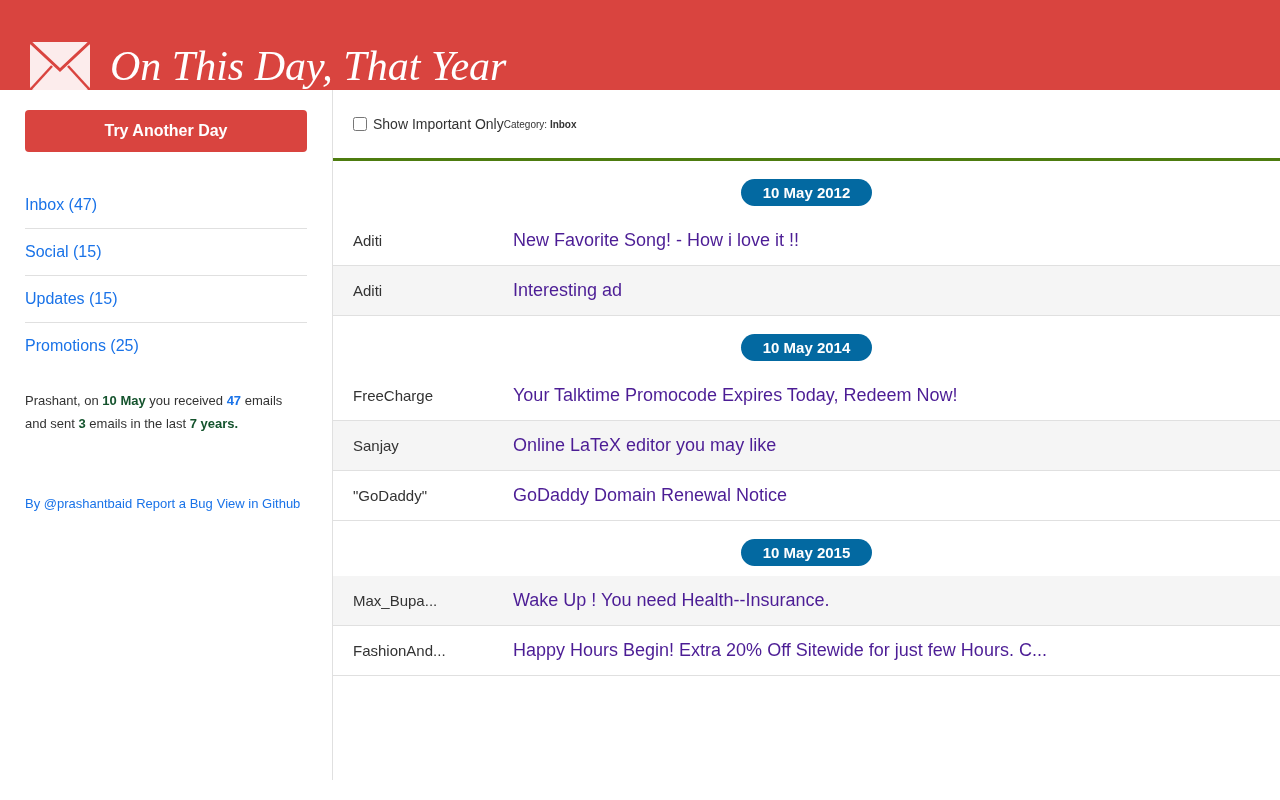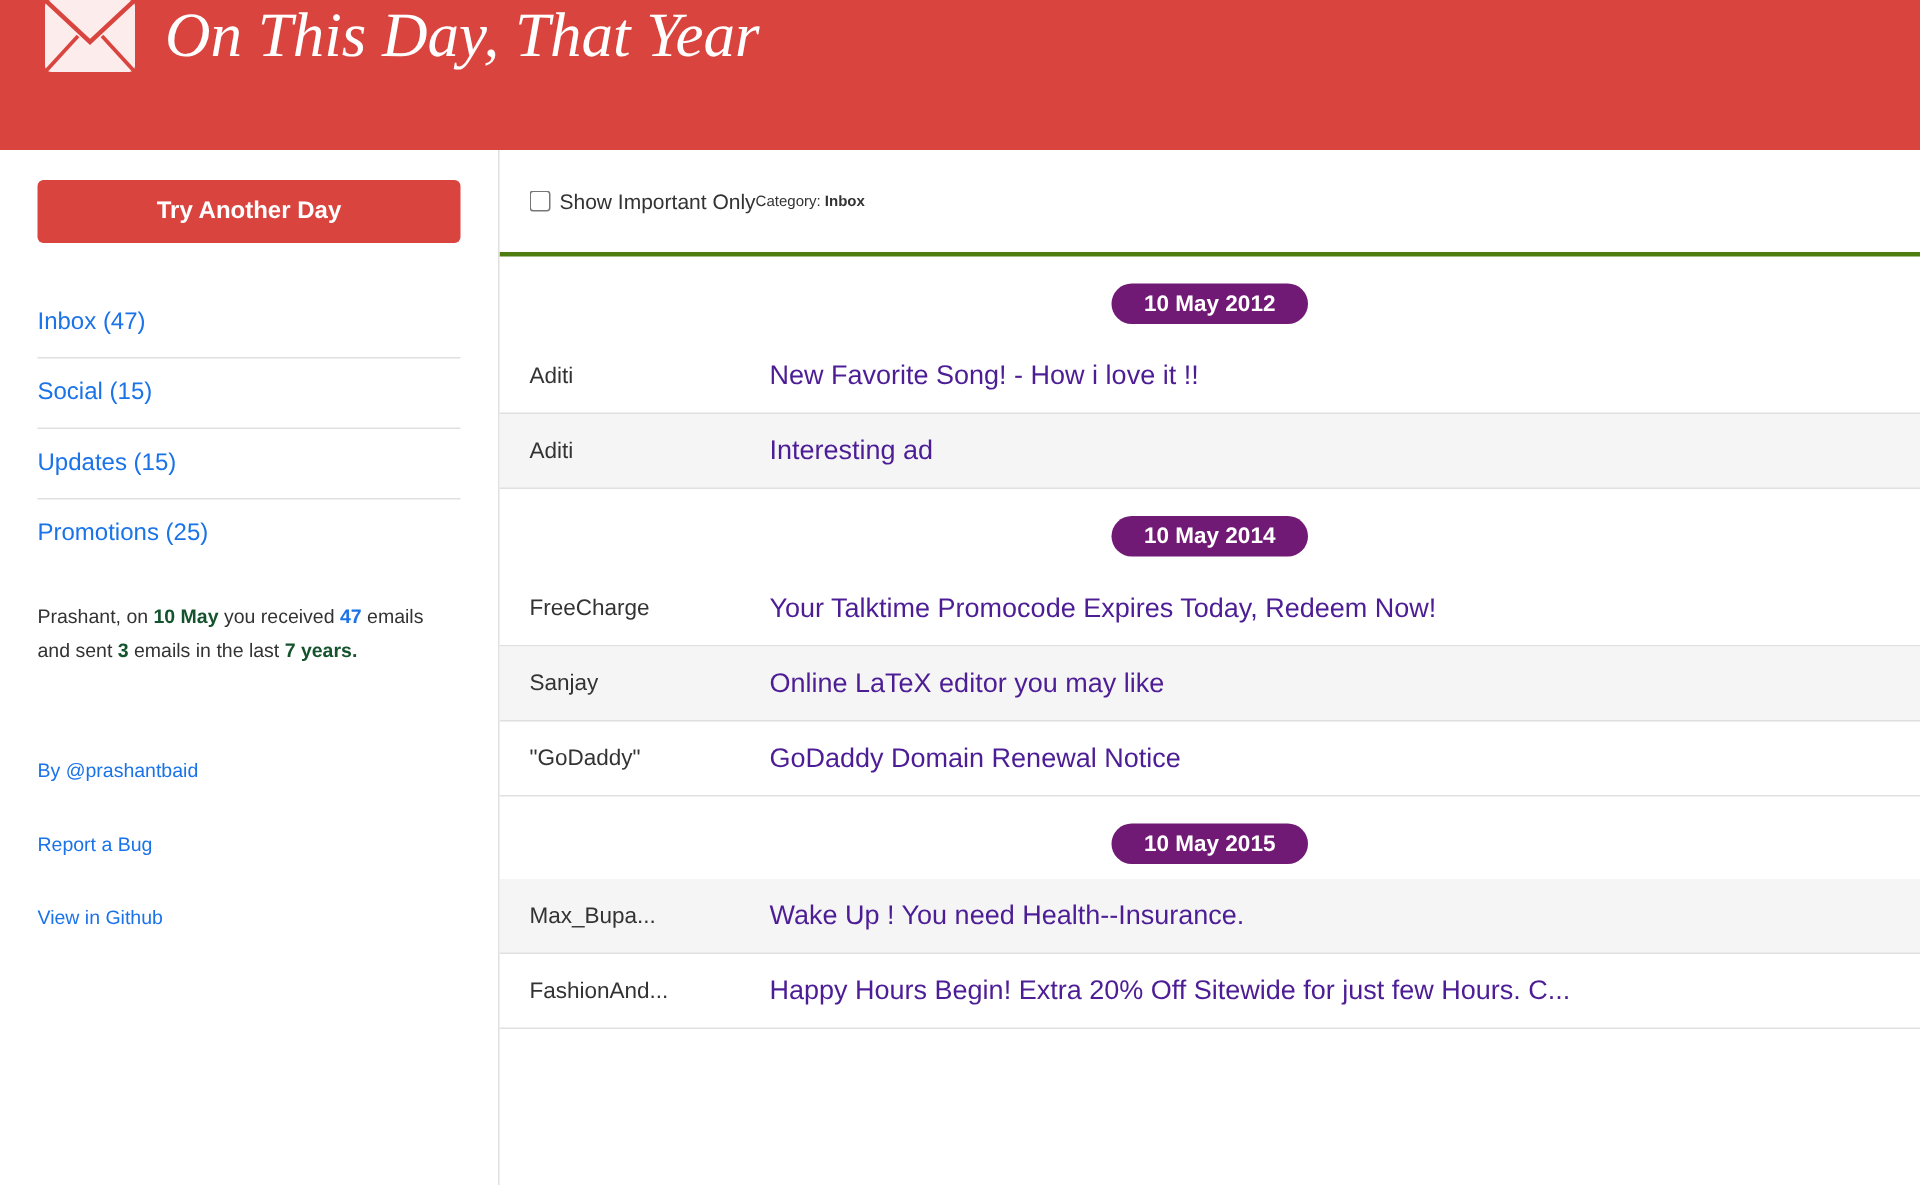--- a/index.html
+++ b/index.html
@@ -1,23 +1,23 @@
 <!DOCTYPE html>
 <html><head>
   <meta charset="utf-8">
   <style>
     * { margin: 0; padding: 0; box-sizing: border-box; }
     body { font-family: Arial, sans-serif; font-size: 14px; background: #fff; color: #333; height: 800px; width: 1280px; overflow: hidden; }
 
     
     #header {
       background: #d9443f;
-      height: 100px;
-      display: flex;
-      align-items: flex-start;
+      height: 90px;
+      display: flex;
+      align-items: flex-end;
       padding: 0 30px;
     }
     #header .mail-icon {
       width: 60px;
       height: 48px;
       margin-right: 20px;
       flex-shrink: 0;
     }
     #header .title {
       font-family: 'Brush Script MT', cursive;
@@ -72,21 +72,21 @@
       margin-top: 20px;
       font-size: 13px;
       color: #333;
       line-height: 1.8;
     }
     .stats-box .highlight-red { color: #14532d; font-weight: bold; }
     .stats-box .highlight-blue { color: #1a73e8; font-weight: bold; }
     .footer-links {
       margin-top: 30px;
       display: flex;
-      flex-direction: column;
+      flex-direction: row;
       gap: 4px;
     }
     .footer-links a {
       color: #1a73e8;
       font-size: 13px;
       cursor: pointer;
       text-decoration: none;
     }
 
     
@@ -120,21 +120,21 @@
     }
 
     
     .date-separator {
       display: flex;
       justify-content: center;
       align-items: center;
       padding: 18px 0 10px;
     }
     .date-badge {
-      background: #701a75;
+      background: #0369a1;
       color: #fff;
       border-radius: 20px;
       padding: 5px 22px;
       font-size: 15px;
       font-weight: bold;
     }
 
     
     .email-row {
       display: flex;

